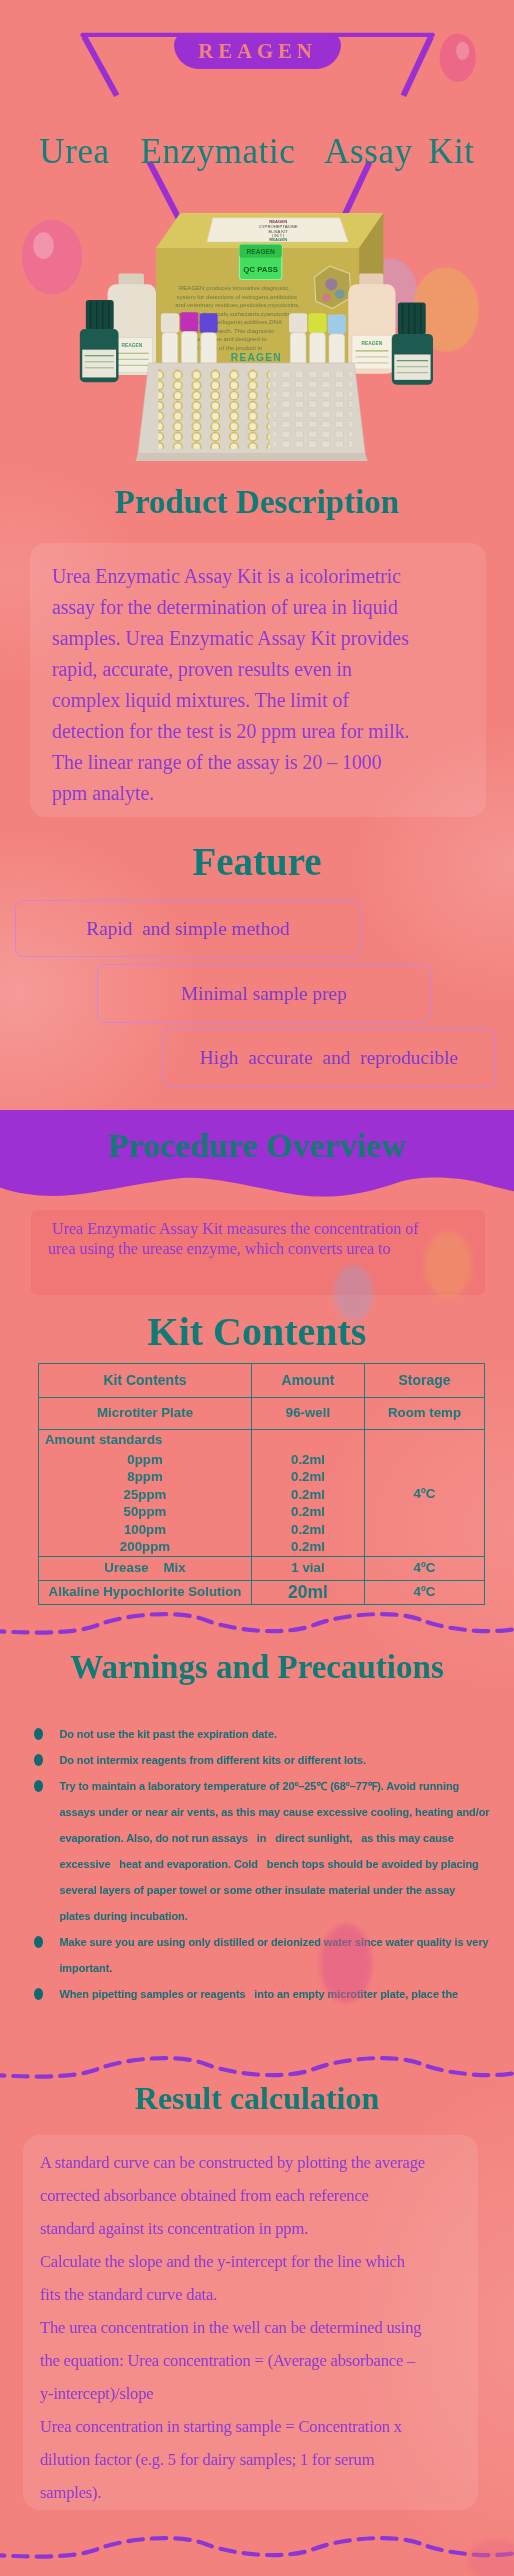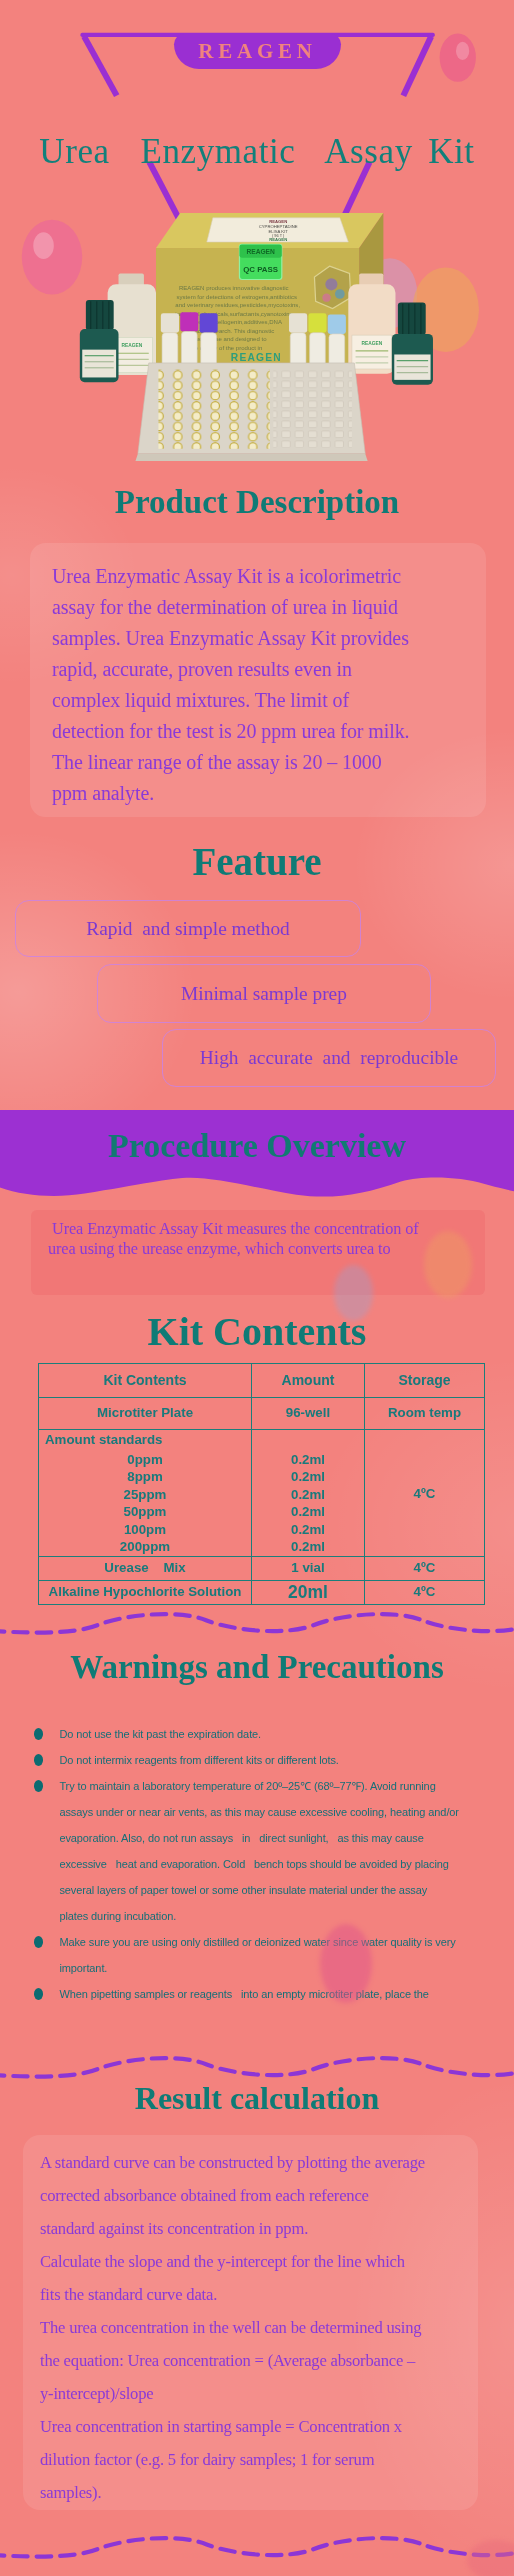--- a/index.html
+++ b/index.html
@@ -45,21 +45,21 @@
 
   .descbox {
     position:absolute; left:30px; top:543px; width:456px; height:274px;
     background:rgba(255,255,255,0.10); border-radius:15.7px;
   }
   .descbox .inner { padding:18px 0 0 22px; }
   .vline { display:block; white-space:pre; color:#8a3ad8; font-size:20px;
            line-height:31px; letter-spacing:-0.1px; font-family:"Liberation Serif", serif; }
 
   .featbox {
-    position:absolute; border:1.2px solid rgba(198,130,236,.75); border-radius:14px;
+    position:absolute; border:1.2px solid rgba(198,130,236,.75); border-radius:8px;
     display:flex; align-items:center; justify-content:center;
   }
   .featbox span { color:#7c39d2; font-size:19.4px; white-space:pre; }
   #feat1 { left:15px;  top:900px; width:344px; height:55px; }
   #feat2 { left:97px; top:964px; width:332px; height:57px; }
   #feat3 { left:162px; top:1029px; width:332px; height:56px; }
 
   .bandsvg { position:absolute; left:0; top:1110px; }
 
   .procbox {
@@ -84,21 +84,21 @@
   .std-row { text-align:center; line-height:17.5px; font-size:13.3px; font-weight:600; }
   .std-sp { height:20.6px; }
   .cv { display:flex; align-items:center; justify-content:center; }
   .amt-big { font-size:17.5px !important; }
 
   .wavesvg { position:absolute; left:0; }
 
   
   .warn { position:absolute; left:34px; top:1721px; width:459px; margin:0; padding:0; list-style:none;
           font-family:"Liberation Sans", sans-serif; }
-  .warn li { position:relative; padding-left:25.4px; }
+  .warn li { position:relative; padding-left:25.4px;font-weight:bold; }
   .warn .dot { position:absolute; left:0; top:7.3px; width:9px; height:11.5px;
                border-radius:50%; background:#0c6b71; }
   .warn .line { display:block; white-space:pre; font-size:11px; line-height:26px;
                 color:#156f78; letter-spacing:-0.1px; }
 
   .resbox {
     position:absolute; left:23px; top:2135px; width:455px; height:375px;
     background:rgba(255,255,255,0.10); border-radius:17px;
   }
   .resbox .inner { padding:11px 0 0 17px; }

